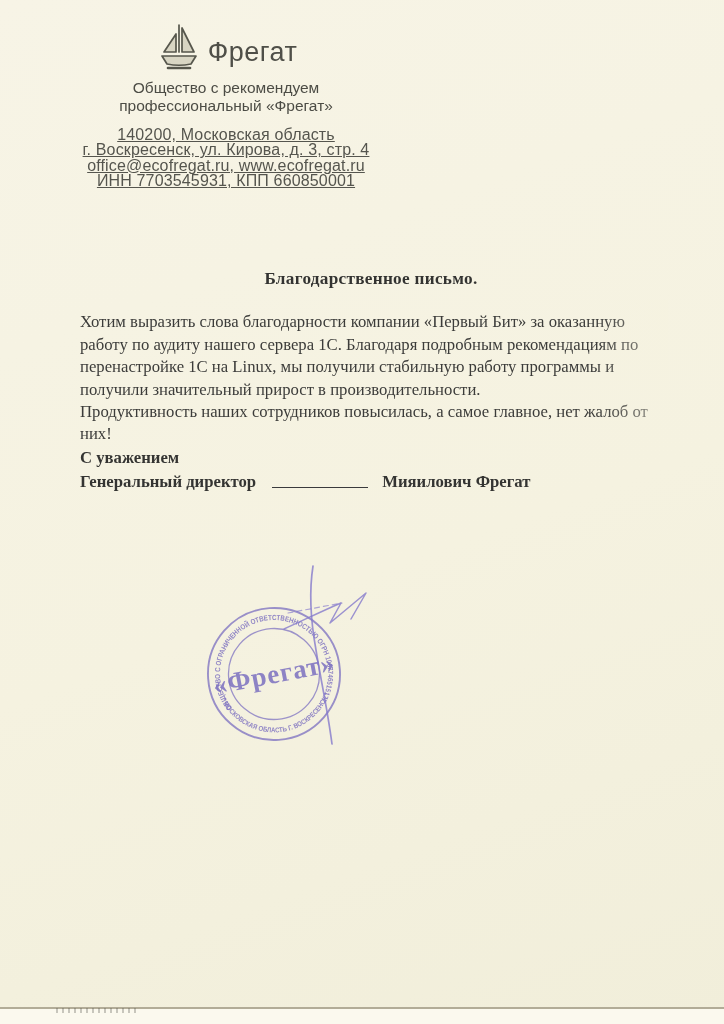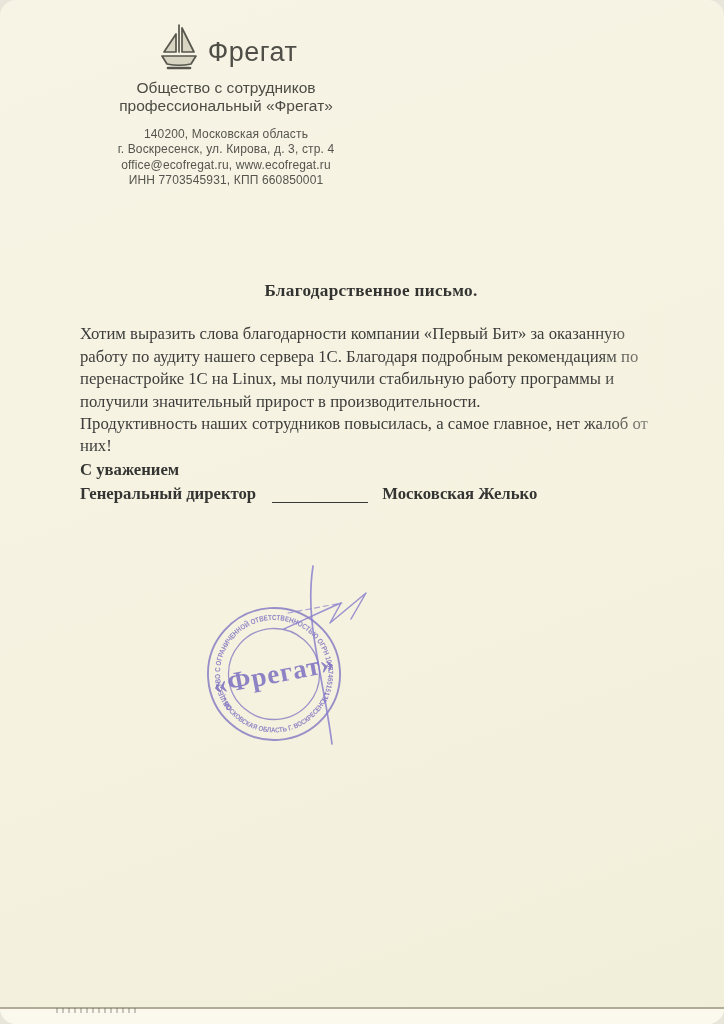--- a/index.html
+++ b/index.html
@@ -2,40 +2,39 @@
 <html><head>
 <meta charset="utf-8">
 <style>
   html,body { margin:0; padding:0; background:#e8e6da; }
   .page {
     position:relative; width:724px; height:1024px; margin:0 auto;
     background:linear-gradient(160deg,#f7f4e6 0%, #f5f2e0 55%, #f1eeda 100%);
     overflow:hidden;
     font-family:"Liberation Serif","DejaVu Serif",serif;
     color:#3c3c3a;
-    border-radius:16px;
   }
   
   .letterhead {
     position:absolute; left:0; top:22px; width:452px; text-align:center;
     font-family:"Liberation Sans","DejaVu Sans",sans-serif; color:#51514a;
   }
   .logo-row { display:flex; justify-content:center; align-items:flex-end; gap:9px; margin-bottom:9px; }
   .logo-row svg { display:block; }
   .brand { font-size:27px; font-weight:500; letter-spacing:.5px; color:#4f4f48; padding-bottom:2px; }
   .org { font-size:15.5px; font-weight:500; line-height:17.5px; color:#4c4c45; margin-bottom:13px; }
-  .addr { font-size:12px; line-height:15.3px; letter-spacing:.15px; color:#55554e; }
+  .addr { font-size:16px; line-height:15.3px; letter-spacing:.15px; color:#55554e;text-decoration:underline; }
   
-  .letter-body { position:absolute; left:80px; top:280px; width:582px; font-size:16.7px; line-height:22.4px; }
+  .letter-body { position:absolute; left:80px; top:268px; width:582px; font-size:16.7px; line-height:22.4px; }
   .letter-title { font-size:17.2px; font-weight:bold; text-align:center; letter-spacing:.3px;
                   color:#333331; margin:0 0 21px 0; }
   .para { margin:0; }
   .para.gap { margin-top:22px; }
   .closing { font-weight:bold; color:#343432; line-height:23.5px; }
-  .sig-row { display:flex; align-items:center; margin-top:1px; }
+  .sig-row { display:flex; align-items:flex-start; margin-top:1px; }
   .sig-line { display:inline-block; width:96px; border-bottom:1.4px solid #3a3a3c; margin:0 14px 0 16px; height:1em; }
   
   .stamp { position:absolute; left:176px; top:576px; z-index:3; transform:rotate(-4deg); }
   .signature-svg { position:absolute; left:0; top:0; z-index:4; pointer-events:none; }
   .text-fade { position:absolute; left:596px; top:300px; width:72px; height:235px; z-index:2; pointer-events:none;
     background:linear-gradient(to right, rgba(245,242,224,0), rgba(245,242,224,.55)); }
   
   .scan-line  { position:absolute; left:0; right:0; top:1007px; height:2px; background:#b2ac97; }
   .scan-strip { position:absolute; left:0; right:0; top:1009px; bottom:0; background:#fbf9ee; }
   .scan-marks { position:absolute; left:56px; top:1008px; width:80px; height:5px; opacity:.55;
@@ -53,42 +52,42 @@
           <line x1="24" y1="3" x2="24" y2="30" fill="none"></line>
           <path d="M21 12 L21 30 L9 30 Z"></path>
           <path d="M27 6 L27 30 L39 30 Z"></path>
           <path d="M7 34 L41 34 L36 42 Q24 44.5 12 42 Z"></path>
           <path d="M13 46 L35 46" fill="none" stroke-width="2.6"></path>
         </g>
       </svg>
       <span class="brand">Фрегат</span>
     </div>
     <div class="org">
-      <div>Общество с сотрудников</div>
+      <div>Общество с рекомендуем</div>
       <div>профессиональный «Фрегат»</div>
     </div>
     <div class="addr">
       <div>140200, Московская область</div>
       <div>г. Воскресенск, ул. Кирова, д. 3, стр. 4</div>
       <div>office@ecofregat.ru, www.ecofregat.ru</div>
       <div>ИНН 7703545931, КПП 660850001</div>
     </div>
   </header>
 
   <main class="letter-body">
     <h1 class="letter-title">Благодарственное письмо.</h1>
     <p class="para">Хотим выразить слова благодарности компании «Первый Бит» за оказанную работу по аудиту нашего сервера 1С. Благодаря подробным рекомендациям по перенастройке 1С на Linux, мы получили стабильную работу программы и получили значительный прирост в производительности.</p>
     <p class="para">Продуктивность наших сотрудников повысилась, а самое главное, нет жалоб от них!</p>
 
     <div class="closing">
       <div>С уважением</div>
       <div class="sig-row">
         <span>Генеральный директор</span>
         <span class="sig-line"></span>
-        <span>Московская Желько</span>
+        <span>Мияилович Фрегат</span>
       </div>
     </div>
   </main>
 
   <div class="text-fade"></div>
 
   <svg class="stamp" width="196" height="196" viewBox="0 0 196 196">
     <defs>
       <path id="arcTop" d="M 53.8 129 A 54 54 0 1 1 142.2 129" fill="none"></path>
       <path id="arcBottom" d="M 43.8 119.9 A 58.5 58.5 0 0 0 152.2 119.9" fill="none"></path>

